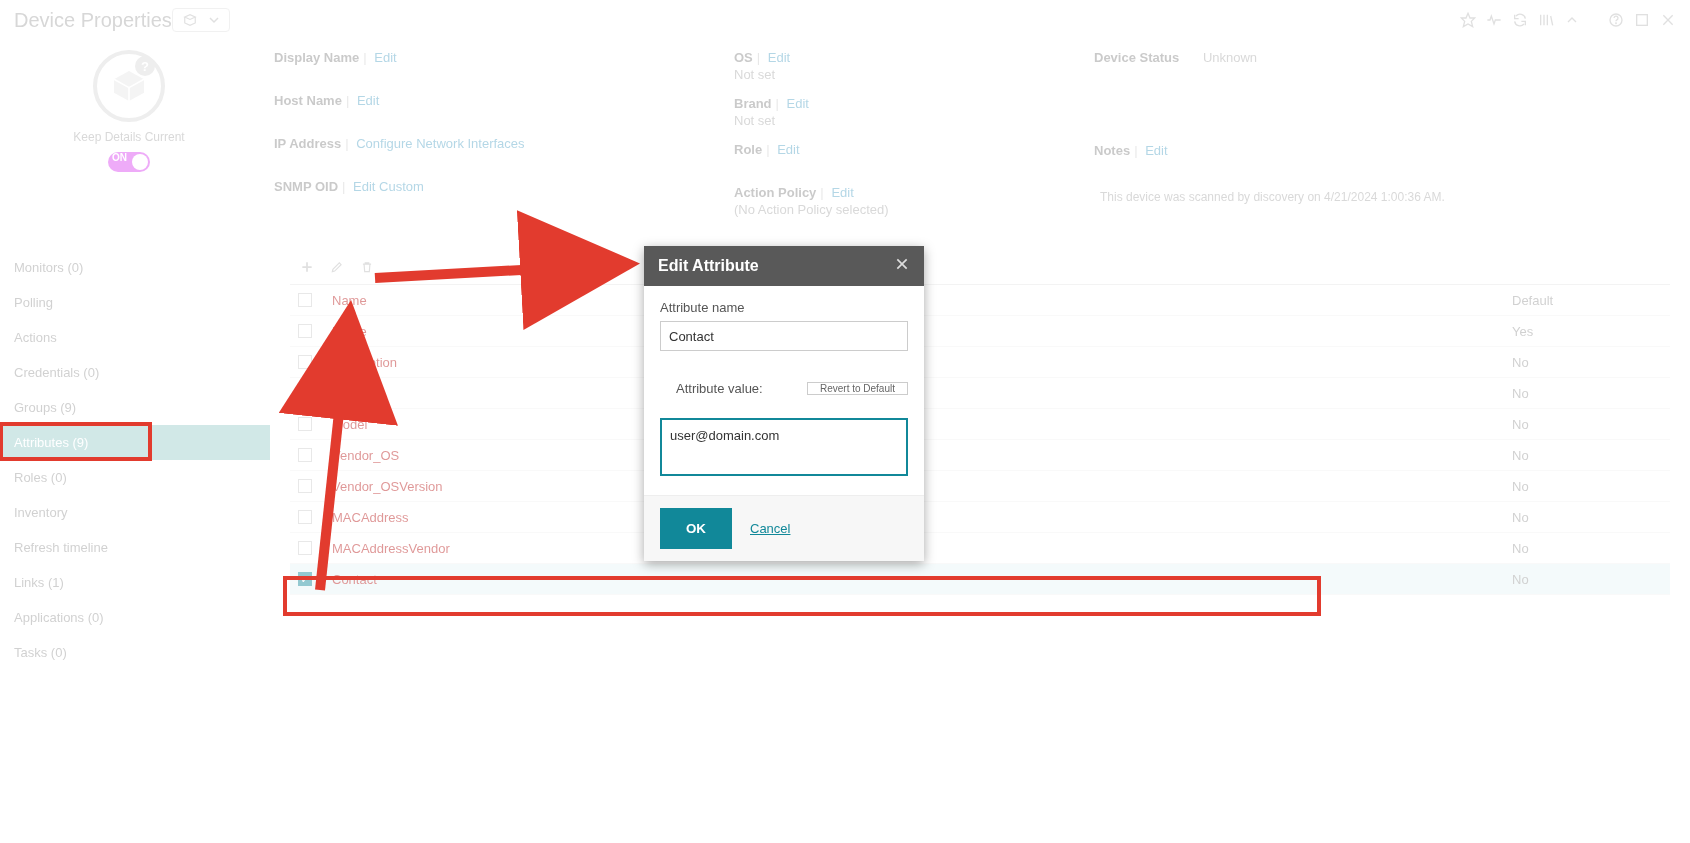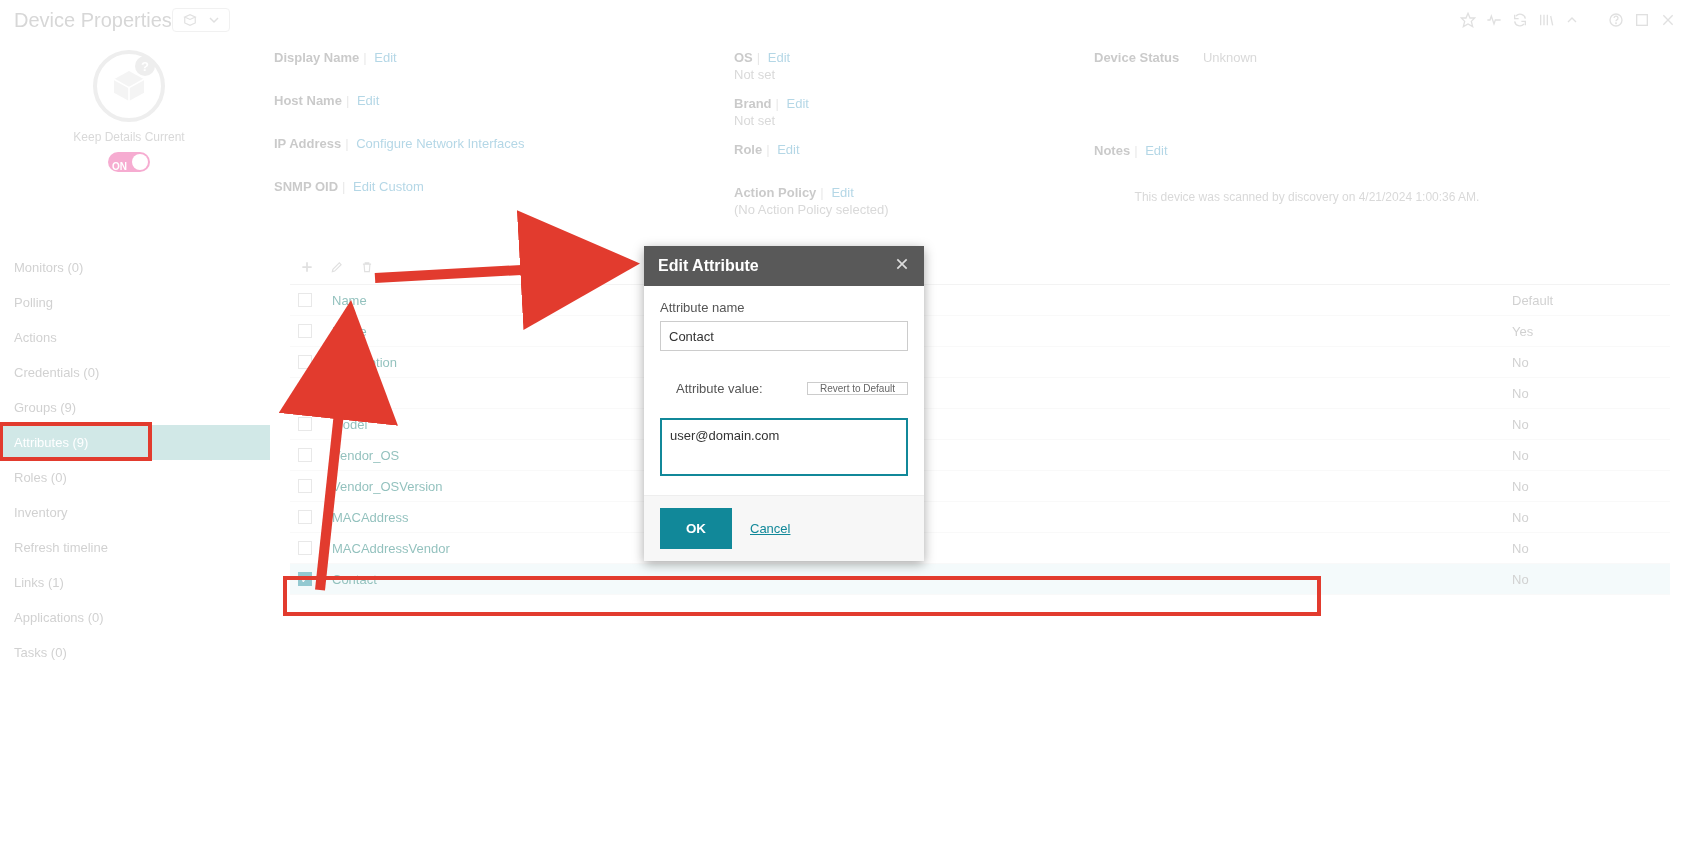--- a/index.html
+++ b/index.html
@@ -80,41 +80,41 @@
     position:absolute; top:2px; right:6px;
     width:20px; height:20px; border-radius:50%;
     background:#d9d9d9;
     color:#fff;
     display:flex; align-items:center; justify-content:center;
     font-weight:bold;
   }
   .keep-details { font-size: 12px; color:#aaa; }
   .toggle {
     width:42px; height:20px; border-radius:10px;
-    background:#ec4899;
+    background:#d946ef;
     position:relative;
-    display:flex; align-items:flex-end;
+    display:flex; align-items:flex-start;
     padding:0 4px;
     color:#fff; font-size:10px; font-weight:bold;
   }
   .toggle::after{
     content:"";
     position:absolute; right:2px; top:2px;
     width:16px; height:16px; border-radius:50%;
     background:#fff;
   }
 
   .info-cols { display:flex; gap:60px; flex:1; }
   .info-col { display:flex; flex-direction:column; gap:14px; min-width:300px;}
   .info-col.wide { min-width:400px; }
   .info-row .lbl { font-weight:600; color:#8a8a8a; }
   .info-row .pipe { margin:0 4px; color:#ccc;}
   .info-row .link { color: var(--link-blue); cursor:pointer; }
   .info-row .val  { color:#aaa; }
-  .notes { font-size:12px; color:#aaa; margin-top:18px; padding-left:6px;text-align:center;}
+  .notes { font-size:12px; color:#aaa; margin-top:18px; padding-left:6px;}
 
   
   .body {
     position:absolute;
     top:230px; left:0; right:0; bottom:0;
     display:flex;
   }
   .sidebar {
     width:270px;
     border-right: none;
@@ -153,21 +153,21 @@
     gap:14px;
   }
   .trow.header { color:#999; }
   .cb {
     width:14px; height:14px;
     border:1px solid #ccc;
     display:inline-flex; align-items:center; justify-content:center;
     background:#fff;
   }
   .cb.checked { background: var(--teal); border-color: var(--teal); color:#fff; font-size:11px; }
-  .col-name { flex:1; color:#0f766e; padding-left:6px; }
+  .col-name { flex:1; color:#b91c1c; padding-left:6px; }
   .col-def  { width:150px; color:#999; }
   .trow.selected {
     background: var(--row-sel);
   }
 
   
   .modal {
     position: fixed;
     left: 644px;
     top: 246px;

